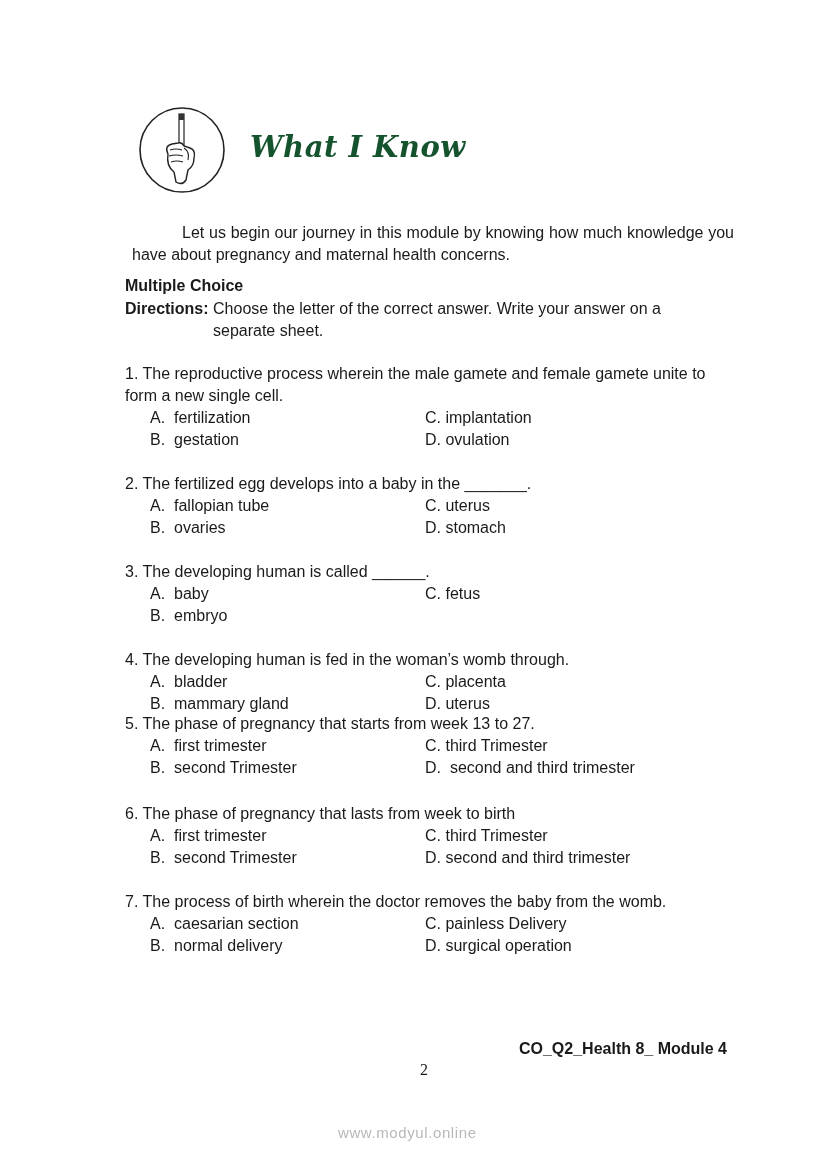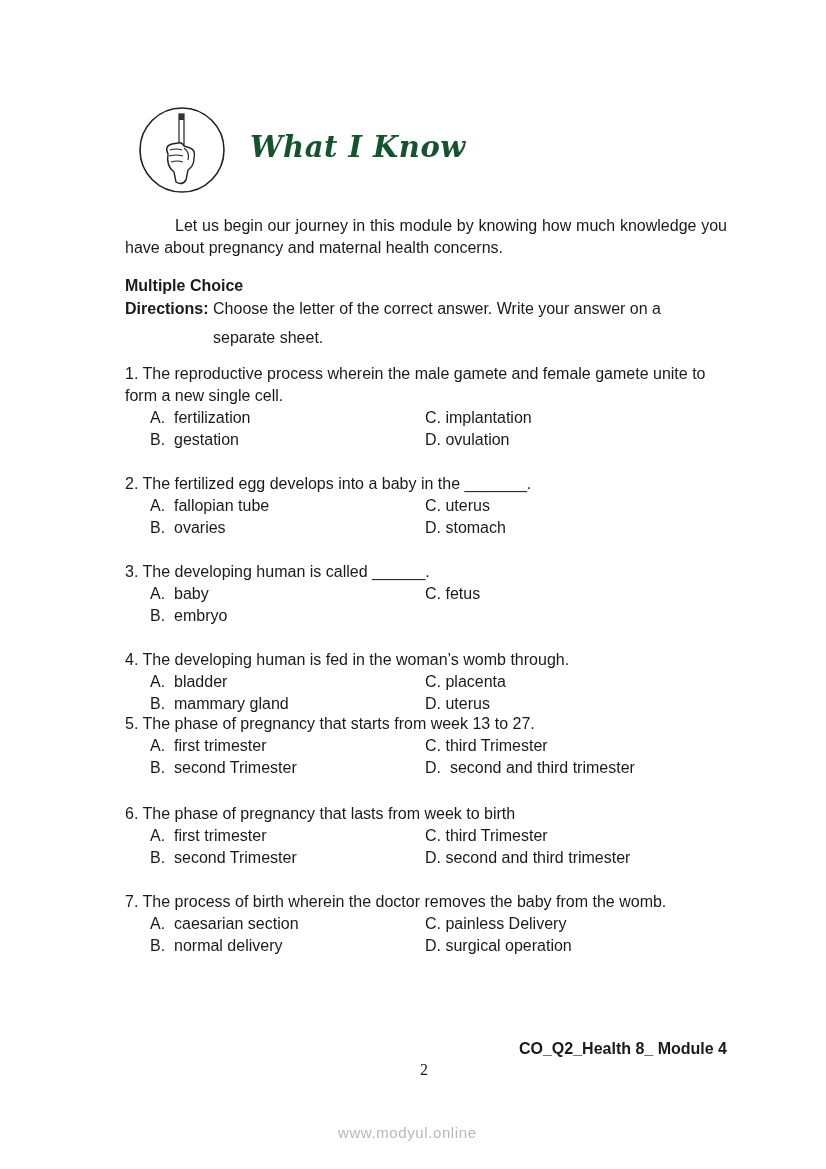--- a/index.html
+++ b/index.html
@@ -22,21 +22,21 @@
   }
   .mc-heading {
     position: absolute; left: 125px; top: 277px;
     font-size: 16px; font-weight: bold;
   }
   .directions {
     position: absolute; left: 125px; top: 298px; width: 602px;
     font-size: 16px; line-height: 22px; text-align: justify;
   }
   .directions .lbl { font-weight: bold; }
-  .directions .line2 { display: block; padding-left: 88px; text-align: left; margin-top: 7px; }
+  .directions .line2 { display: block; padding-left: 88px; text-align: left; }
   .question {
     position: absolute; left: 125px; width: 604px;
     font-size: 16px; line-height: 22px;
   }
   .q-stem { display: block; }
   .choices {
     display: grid; grid-template-columns: 275px 300px;
     padding-left: 25px;
   }
   .choice { white-space: pre; }
@@ -65,21 +65,21 @@
     <polygon points="41,68 46,68 43.5,76" fill="#fff" stroke="#222" stroke-width="1.2"></polygon>
 
     <path d="M30 48 Q26 40 34 38 L40 37 Q44 36 46 40 L52 42 Q58 44 56 52 Q56 60 50 64 L48 74 Q44 80 38 76 L36 66 Q28 60 30 48 Z" fill="#fff" stroke="#222" stroke-width="1.4"></path>
     <path d="M32 44 Q38 42 44 44 M31 50 Q38 48 45 50 M33 56 Q39 54 45 56" fill="none" stroke="#222" stroke-width="1.1"></path>
     <path d="M46 42 Q52 46 50 54" fill="none" stroke="#222" stroke-width="1.1"></path>
   </svg>
 </div>
 
 <div class="title">What I Know</div>
 
-<p class="intro" style="margin:0;">Let us begin our journey in this module by knowing how much knowledge you have about pregnancy and maternal health concerns.</p>
+<p class="intro" style="margin:7px;">Let us begin our journey in this module by knowing how much knowledge you have about pregnancy and maternal health concerns.</p>
 
 <div class="mc-heading">Multiple Choice</div>
 
 <div class="directions">
   <span class="lbl">Directions:</span>
   <span>Choose the letter of the correct answer. Write your answer on a</span>
   <span class="line2">separate sheet.</span>
 </div>
 
 <div class="question" style="top:363px;">

